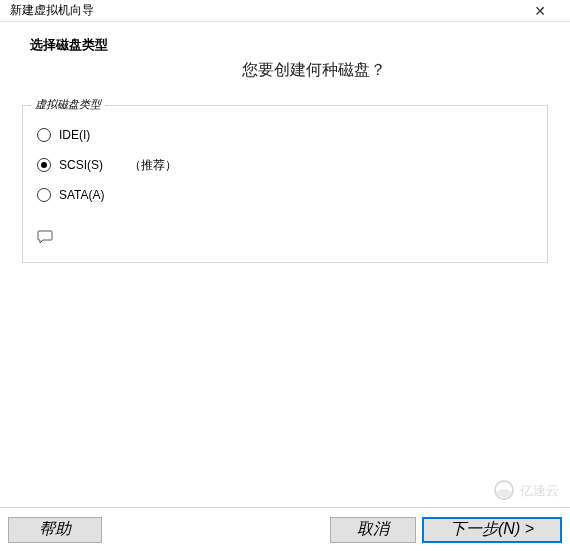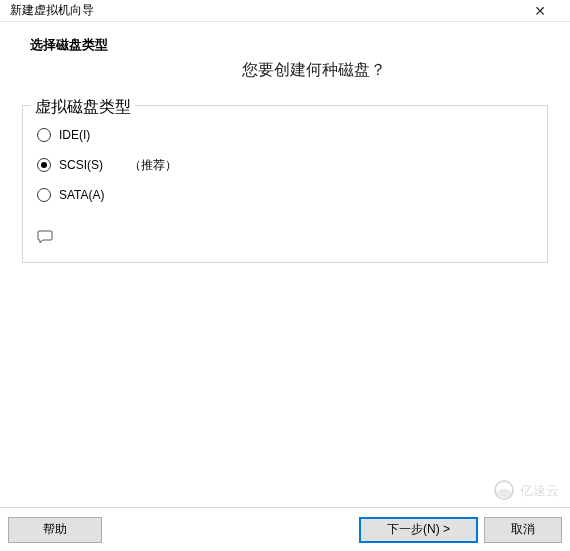--- a/index.html
+++ b/index.html
@@ -42,21 +42,22 @@
     padding: 14px 14px 18px 14px;
     position: relative;
     margin-top: 10px;
   }
   .fieldset .legend {
     position: absolute;
     top: -9px;
     left: 8px;
     background: #fff;
     padding: 0 4px;
-    font-size: 16px;
+    font-size: 11px;
+    font-style: italic;
   }
   .radio-row {
     display: flex;
     align-items: center;
     height: 30px;
     cursor: pointer;
   }
   .radio-row.disabled { color: #a8a8a8; cursor: default; }
   .radio {
     width: 14px; height: 14px;
@@ -96,22 +97,23 @@
     gap: 6px;
   }
   .footer .spacer { flex: 1; }
   .btn {
     height: 26px;
     min-width: 94px;
     padding: 0 26px;
     background: #e1e1e1;
     border: 1px solid #adadad;
     font-family: inherit;
-    font-size: 12px;
+    font-size: 16px;
     cursor: pointer;
+    font-style: italic;
   }
   .btn.primary { border: 2px solid #0078d7; background: #e1e1e1; }
   .btn.help { min-width: 94px; }
   .btn.cancel { min-width: 60px; }
   .watermark {
     position: absolute;
     right: 6px; bottom: 46px;
     opacity: 0.3;
     pointer-events: none;
   }
@@ -156,22 +158,22 @@
       <svg class="info-icon" viewBox="0 0 16 14">
         <path d="M2 1 h12 a1 1 0 0 1 1 1 v7 a1 1 0 0 1 -1 1 h-8 l-3 3 v-3 h-1 a1 1 0 0 1 -1 -1 v-7 a1 1 0 0 1 1 -1 z" fill="none" stroke="#555" stroke-width="1"></path>
       </svg>
     </div>
   </div>
 </div>
 
 <div class="footer">
   <button class="btn help">帮助</button>
   <div class="spacer"></div>
+  <button class="btn cancel">取消</button>
   <button class="btn primary">下一步(N) &gt;</button>
-  <button class="btn cancel">取消</button>
 </div>
 
 <svg class="watermark" width="72" height="30" viewBox="0 0 72 30">
   <g fill="#888">
     <circle cx="12" cy="15" r="9" fill="none" stroke="#888" stroke-width="2"></circle>
     <path d="M5 18 a7 4 0 0 1 14 0 a7 4 0 0 1 -14 0" fill="#888" opacity="0.6"></path>
     <text x="28" y="20" font-size="13" font-family="Microsoft YaHei" fill="#888">亿速云</text>
   </g>
 </svg>
 

